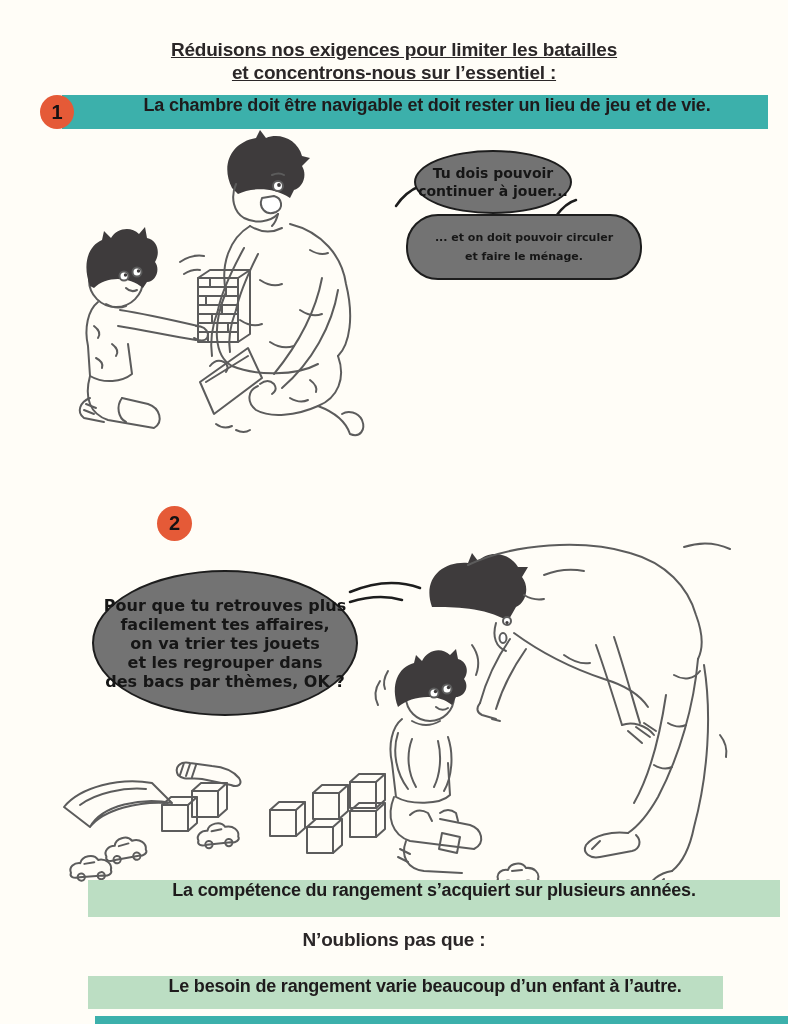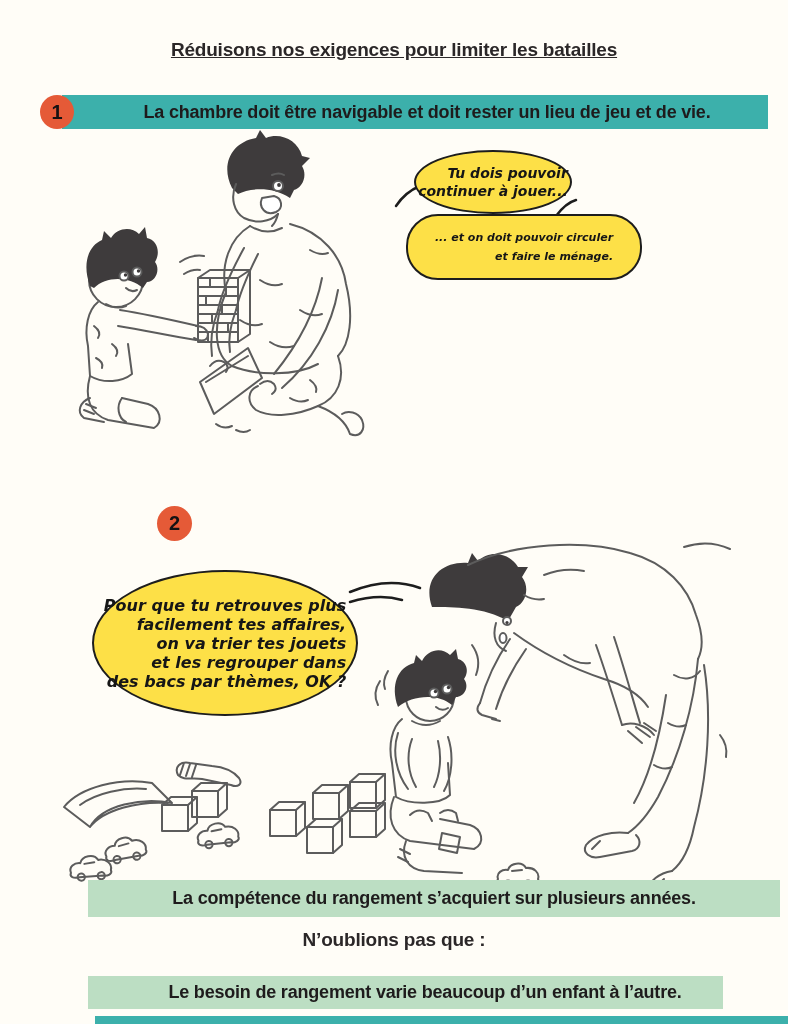--- a/index.html
+++ b/index.html
@@ -7,53 +7,54 @@
     position:relative;width:788px;height:1024px;margin:0 auto;
     background:#fffdf7;overflow:hidden;
     font-family:"Liberation Sans","DejaVu Sans",sans-serif;
     color:#2b2728;
   }
   .center-heading{
     position:absolute;left:0;width:788px;text-align:center;
     font-weight:700;font-size:19px;line-height:23px;letter-spacing:-0.2px;color:#2b2728;
   }
   .banner{
-    position:absolute;display:flex;align-items:center;justify-content:center;
+    position:absolute;display:flex;align-items:flex-start;justify-content:center;
     font-weight:700;font-size:18px;letter-spacing:-0.2px;color:#1e1b1c;
   }
   .banner.teal{background:#3cb0ab;}
   .banner.green{background:#55b17f;}
   .banner.lightgreen{background:#bcdec3;}
   .badge{
     position:absolute;border-radius:50%;background:#e55a37;color:#141213;
     font-weight:700;font-size:20px;display:flex;align-items:center;justify-content:center;
     z-index:2;
   }
   .scene{position:absolute;}
   .bubble{
-    position:absolute;border:2.5px solid #1d1d1d;background:#fde047;
-    display:flex;align-items:center;justify-content:center;text-align:right;
+    position:absolute;border:2.5px solid #1d1d1d;background:#737373;
+    display:flex;align-items:center;justify-content:center;text-align:center;
     white-space:pre-line;
-    font-family:"DejaVu Sans",sans-serif;font-style:italic;font-weight:700;
+    font-family:"DejaVu Sans",sans-serif;font-weight:700;
     color:#161616;z-index:3;
   }
   .bubble-tail{position:absolute;z-index:2;}
   .bottom-strip{position:absolute;background:#3cb0ab;}
   svg .ink{stroke:#5c5c5c;stroke-width:2;fill:none;stroke-linecap:round;stroke-linejoin:round;}
   svg .hair{fill:#3e3b3c;stroke:none;}
   svg .eye{fill:#ffffff;stroke:#5c5c5c;stroke-width:2;}
   svg .pupil{fill:#3e3b3c;stroke:none;}
 </style>
 </head>
 <body>
 
 <div id="page">
 
   <div class="center-heading" style="top:38px;text-decoration:underline;">
     <span style="display:block">Réduisons nos exigences pour limiter les batailles</span>
+    <span style="display:block">et concentrons-nous sur l’essentiel :</span>
   </div>
 
   <div class="badge" style="left:40px;top:95px;width:34px;height:34px;">
     <span>1</span>
   </div>
   <div class="banner teal" style="left:62px;top:95px;width:706px;height:34px;padding-left:24px;box-sizing:border-box;">
     <span>La chambre doit être navigable et doit rester un lieu de jeu et de vie.</span>
   </div>
 
   <svg class="scene" style="left:60px;top:130px;" width="360" height="340" viewBox="0 0 360 340">

